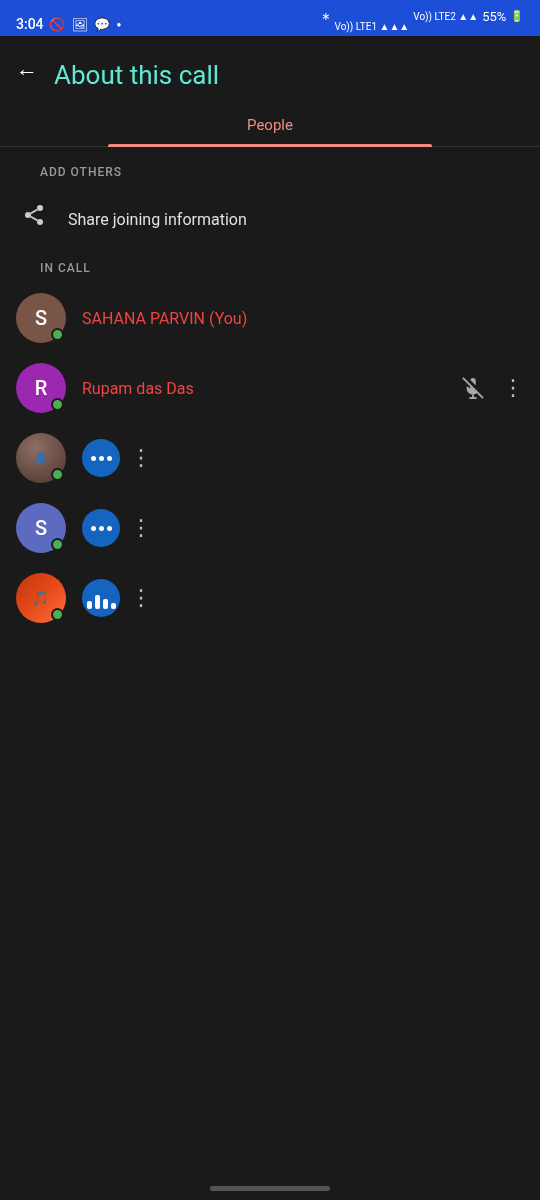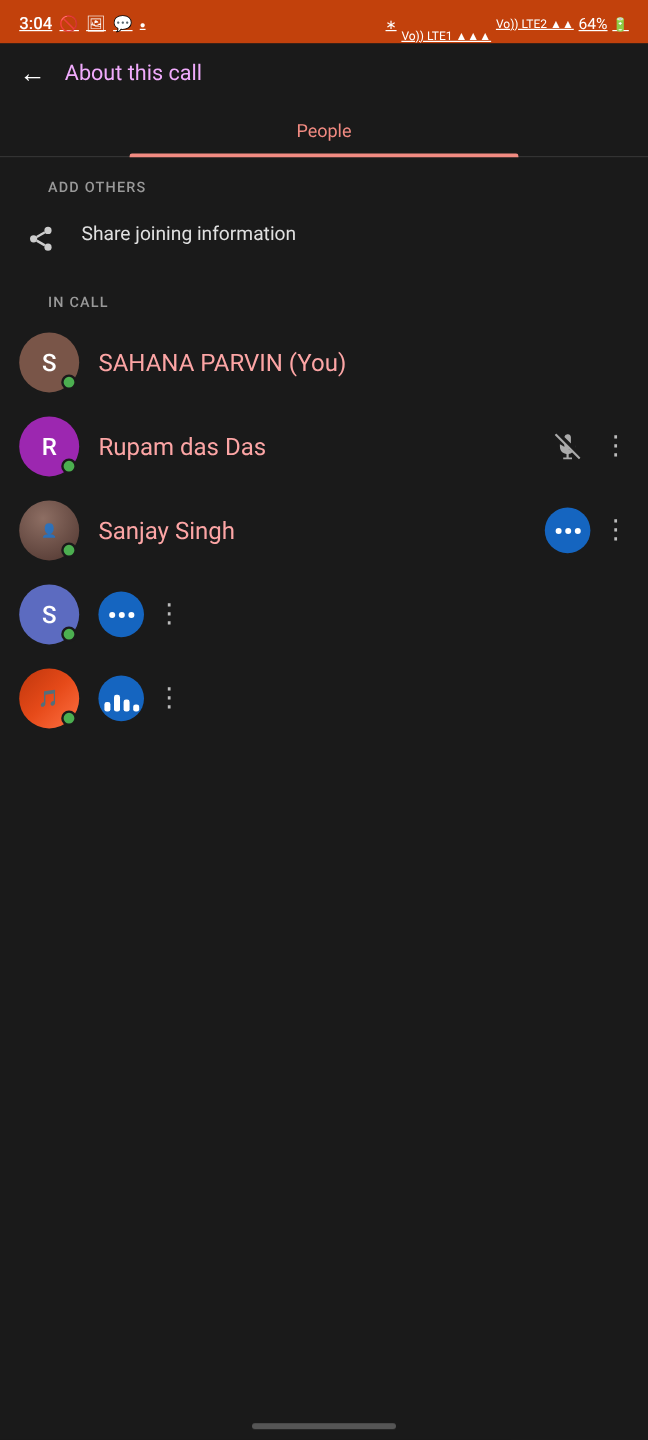--- a/index.html
+++ b/index.html
@@ -11,25 +11,24 @@
       font-family: 'Roboto', Arial, sans-serif;
       width: 540px;
       min-height: 1200px;
       overflow-x: hidden;
     }
 
     
     .status-bar {
       display: flex;
       justify-content: space-between;
-      align-items: center;
+      align-items: flex-end;
       padding: 8px 16px 4px 16px;
       height: 36px;
-      background: #c2410c;
-      text-decoration: underline;
+      background: #1d4ed8;
     }
     .status-left {
       font-size: 14px;
       font-weight: 500;
       color: #fff;
       display: flex;
       align-items: center;
       gap: 6px;
     }
     .status-right {
@@ -47,23 +46,24 @@
       padding: 12px 16px 12px 16px;
       gap: 16px;
     }
     .back-arrow {
       font-size: 22px;
       color: #fff;
       cursor: pointer;
       user-select: none;
     }
     .header-title {
-      font-size: 18px;
+      font-size: 26px;
       font-weight: 400;
-      color: #f0abfc;
+      color: #5eead4;
+      margin-top: 12px;
     }
 
     
     .tabs {
       display: flex;
       border-bottom: 1px solid #333;
     }
     .tab {
       flex: 1;
       text-align: center;
@@ -93,21 +93,21 @@
       font-size: 12px;
       color: #999;
       letter-spacing: 1px;
       font-weight: 500;
       margin-left: 20px;
     }
 
     
     .share-row {
       display: flex;
-      align-items: flex-start;
+      align-items: flex-end;
       padding: 14px 20px;
       gap: 20px;
       cursor: pointer;
     }
     .share-icon {
       width: 28px;
       height: 28px;
       display: flex;
       align-items: center;
       justify-content: center;
@@ -150,22 +150,22 @@
       bottom: 2px;
       right: 2px;
       width: 13px;
       height: 13px;
       background: #4caf50;
       border-radius: 50%;
       border: 2px solid #1a1a1a;
     }
     .person-name {
       flex: 1;
-      font-size: 20px;
-      color: #fca5a5;
+      font-size: 16px;
+      color: #ef4444;
     }
     .person-actions {
       display: flex;
       align-items: center;
       gap: 10px;
     }
     .action-btn {
       width: 38px;
       height: 38px;
       border-radius: 50%;
@@ -252,21 +252,21 @@
     <span>3:04</span>
     <span style="font-size:13px;">🚫</span>
     <span style="font-size:13px;">🖼</span>
     <span style="font-size:13px;">💬</span>
     <span style="font-size:8px; color:#fff;">●</span>
   </div>
   <div class="status-right">
     <span>∗</span>
     <span style="font-size:10px;margin-top:20px;">Vo)) LTE1 ▲▲▲</span>
     <span style="font-size:10px;">Vo)) LTE2 ▲▲</span>
-    <span style="font-size:13px;">64%</span>
+    <span style="font-size:13px;">55%</span>
     <span>🔋</span>
   </div>
 </div>
 
 <div class="header">
   <span class="back-arrow">←</span>
   <span class="header-title">About this call</span>
 </div>
 
 <div class="tabs">
@@ -326,21 +326,20 @@
   </div>
 </div>
 
 <div class="person-row">
   <div class="avatar-wrap">
     <div class="avatar" style="background: radial-gradient(circle at 40% 30%, #8d6e63 0%, #4e342e 100%); font-size:11px;">
       <span style="opacity:0.8;">👤</span>
     </div>
     <div class="online-dot"></div>
   </div>
-  <span class="person-name">Sanjay Singh</span>
   <div class="person-actions">
     <div class="wave-dots">
       <div class="wave-dot"></div>
       <div class="wave-dot"></div>
       <div class="wave-dot"></div>
     </div>
     <span class="dot-btn">⋮</span>
   </div>
 </div>
 

